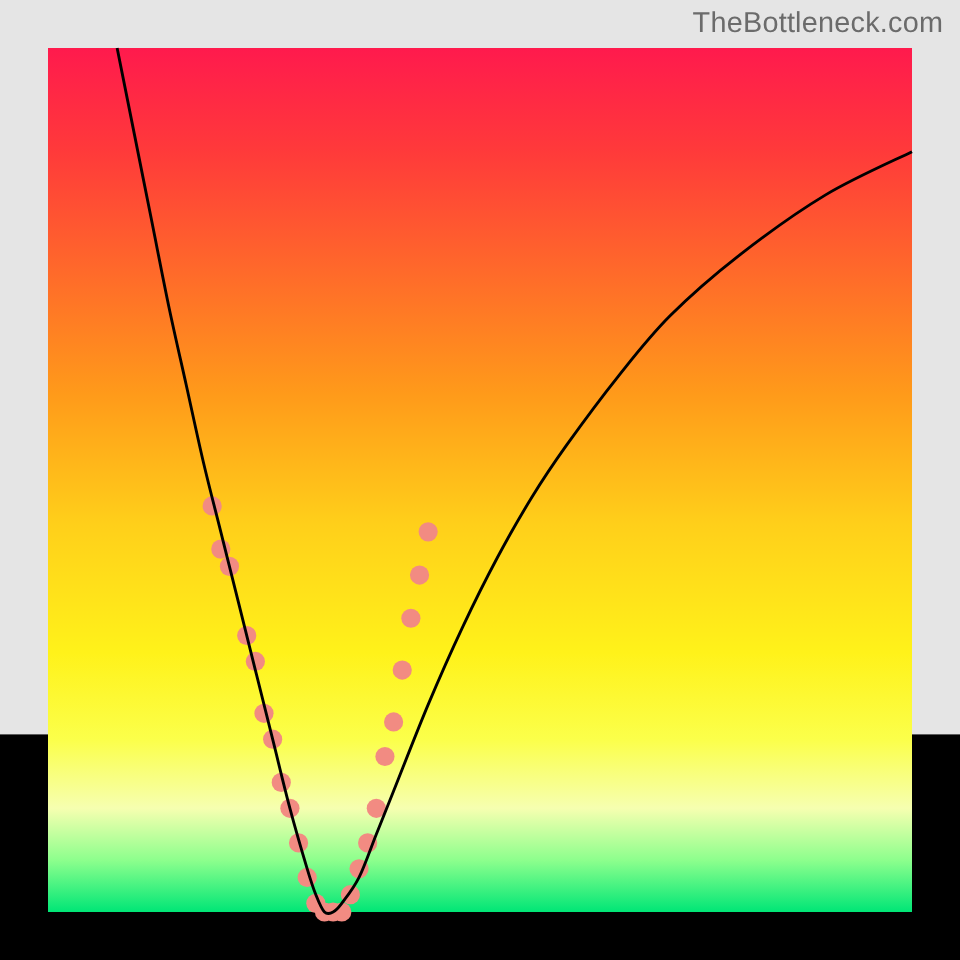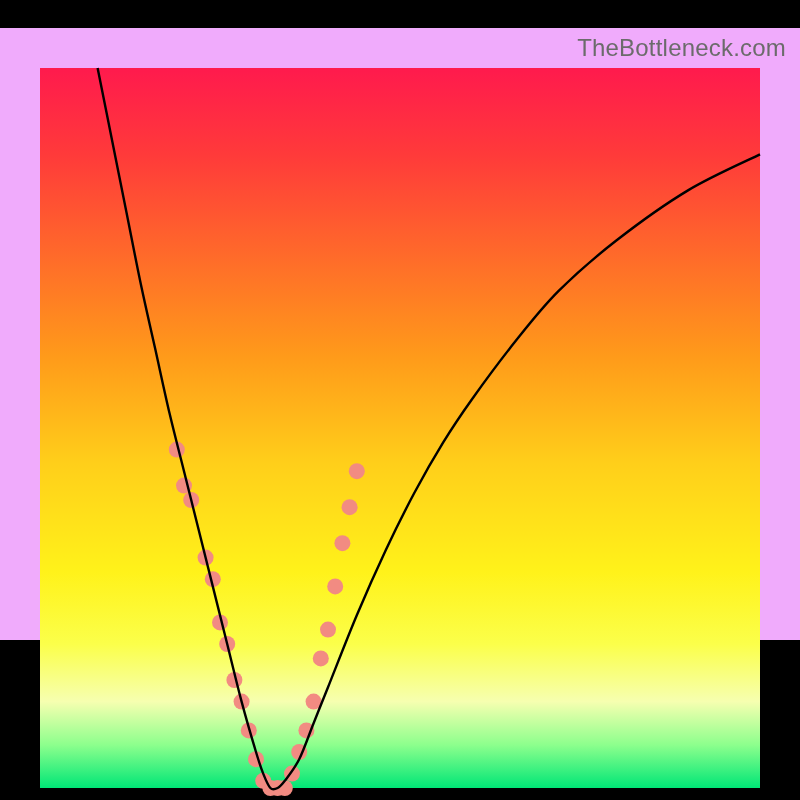--- a/index.html
+++ b/index.html
@@ -8,22 +8,21 @@
     width: 800px;
     height: 800px;
     background: #000;
     font-family: Arial, Helvetica, sans-serif;
     overflow: hidden;
   }
   .frame {
     position: relative;
     width: 800px;
     height: 612px;
-    background: #f0abfc;
-    margin-top: 28px;
+    background: #e5e5e5;
   }
   .plot {
     position: absolute;
     left: 40px;
     top: 40px;
     width: 720px;
     height: 720px;
     background: linear-gradient(
       to bottom,
       #ff1a4d 0%,

